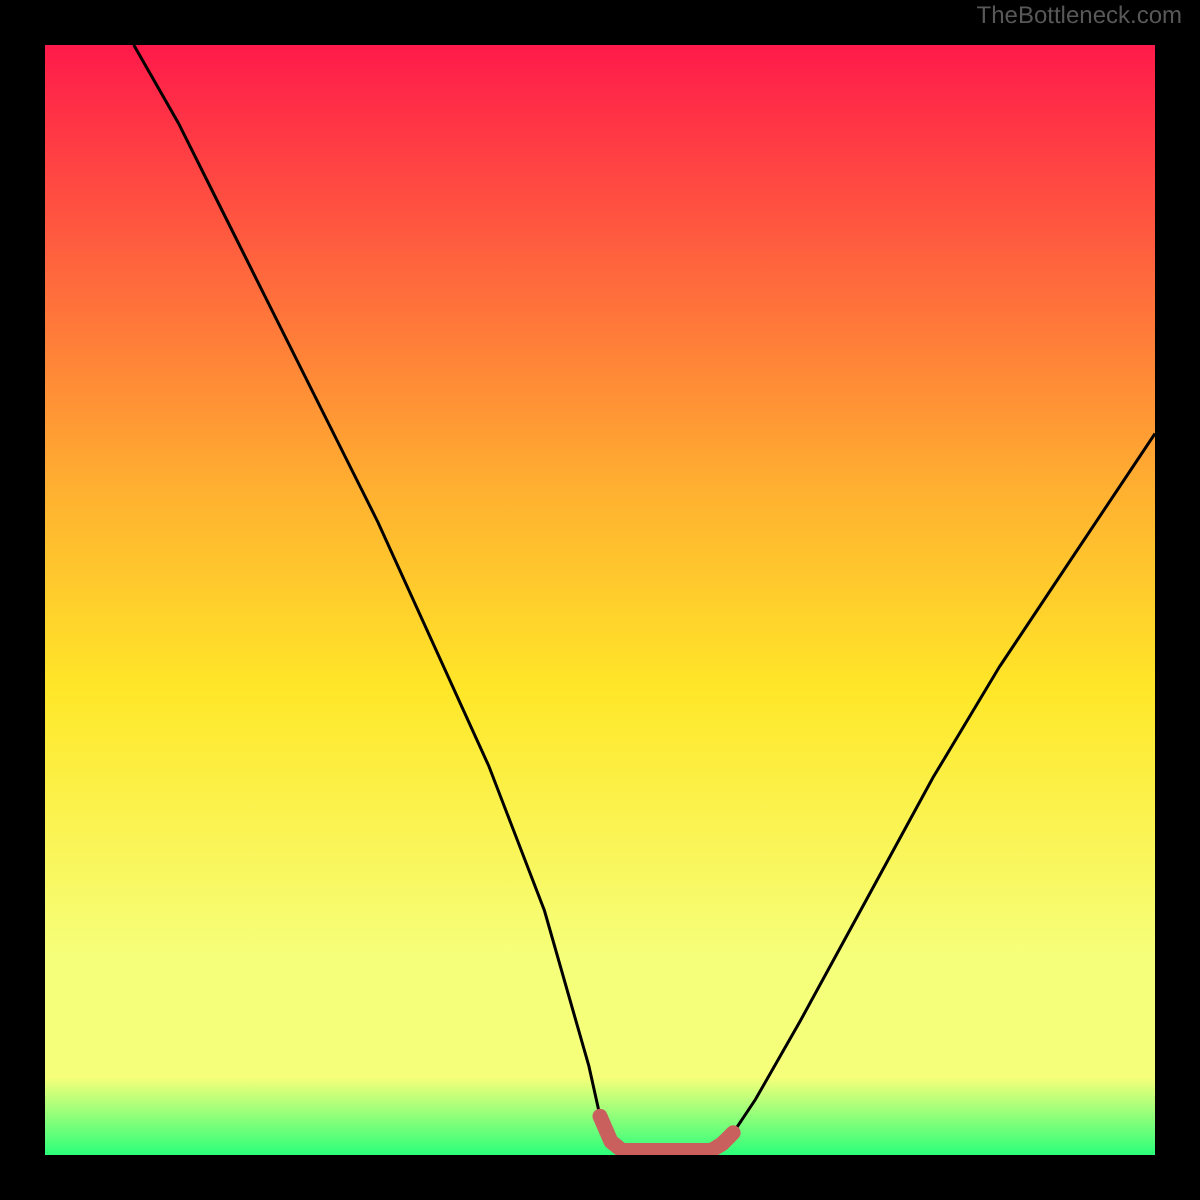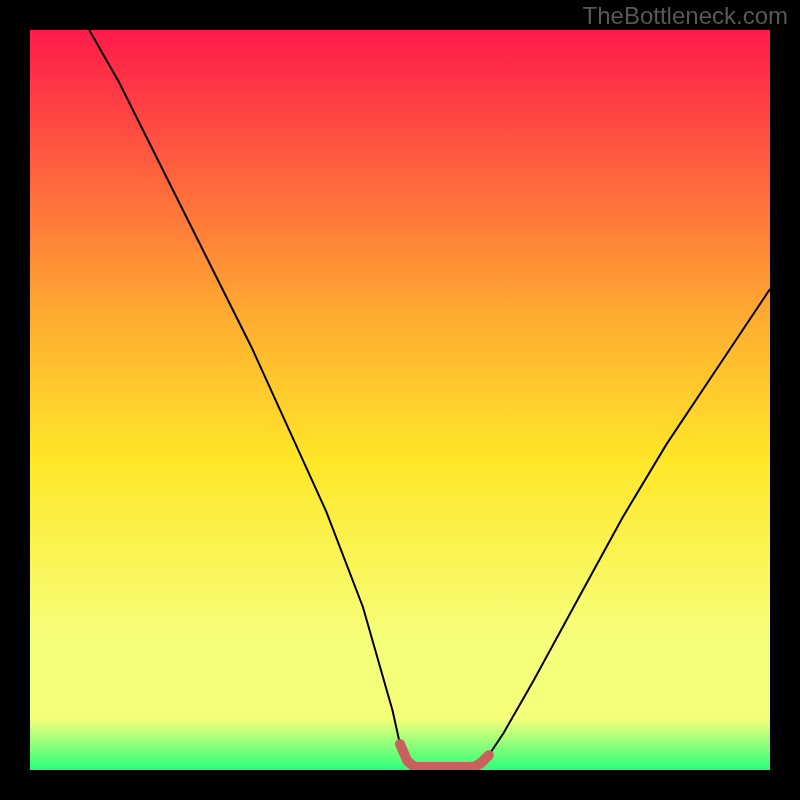--- a/index.html
+++ b/index.html
@@ -8,21 +8,21 @@
     width: 800px;
     height: 800px;
     background: #000;
     position: relative;
   }
   .watermark {
     position: absolute;
     top: 2px;
     right: 12px;
     font-family: Arial, Helvetica, sans-serif;
-    font-size: 24px;
+    font-size: 16px;
     color: #585858;
     z-index: 10;
   }
   .plot {
     position: absolute;
     left: 30px;
     top: 30px;
     width: 740px;
     height: 740px;
   }

